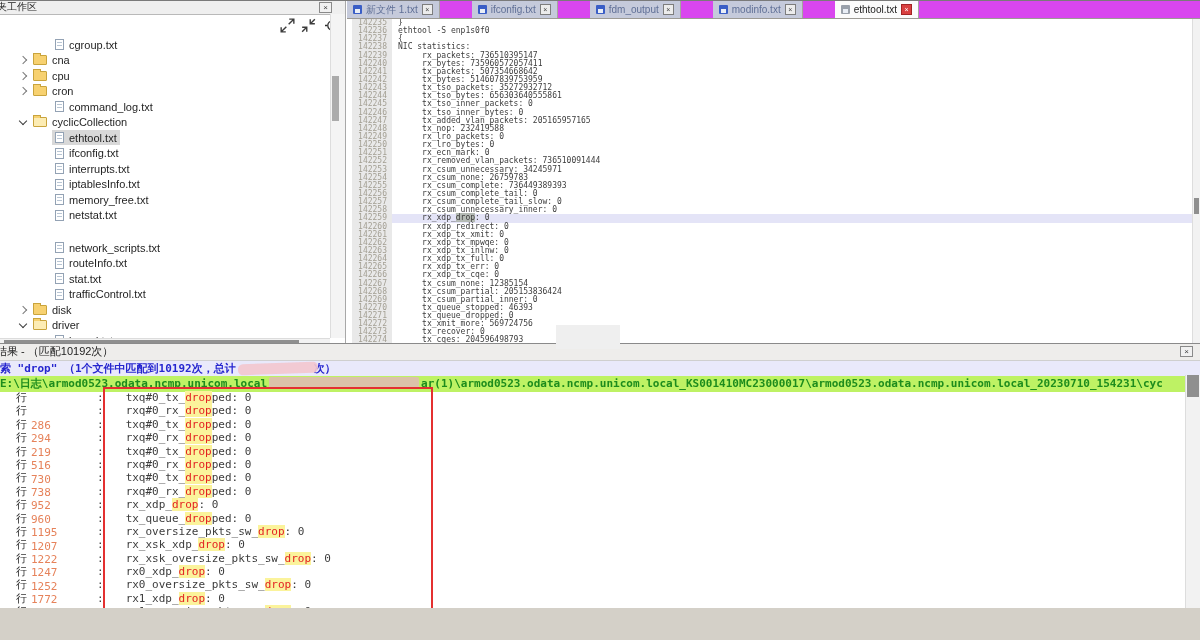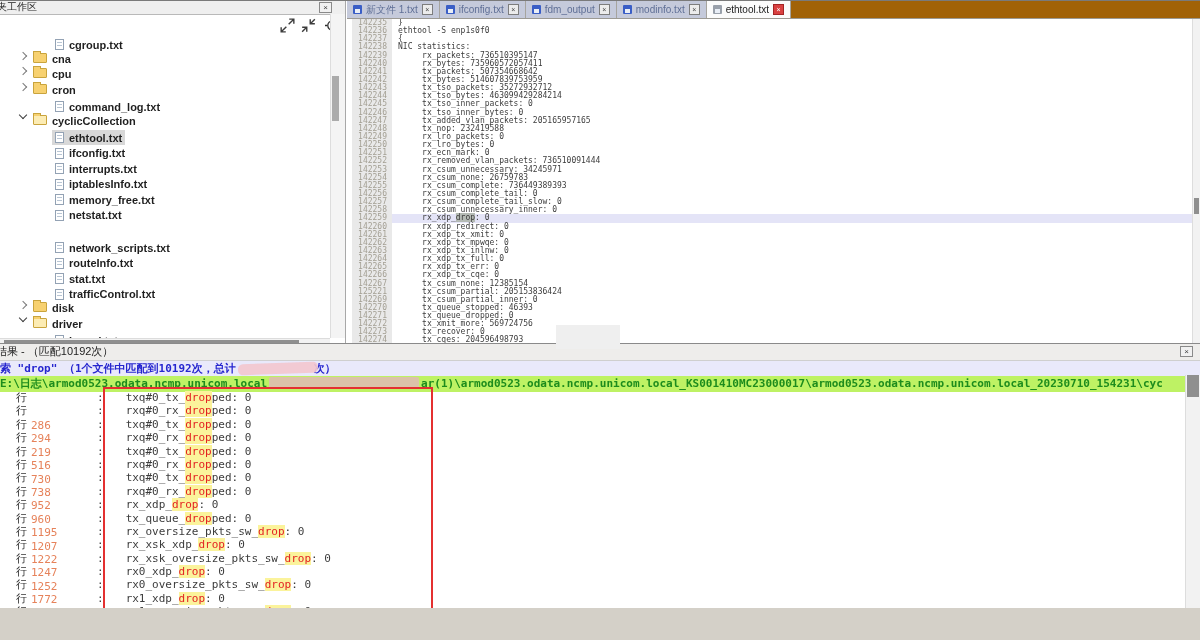--- a/index.html
+++ b/index.html
@@ -9,41 +9,41 @@
   .ws-panel{position:absolute;left:0;top:0;width:346px;height:347px;background:#fff;border-right:1px solid #a8a8a8;box-sizing:border-box;}
   .ws-title{height:13px;background:#efefef;border-bottom:1px solid #b9b9b9;font-size:10px;line-height:12px;color:#222;position:relative;overflow:hidden;}
   .ws-title .t{margin-left:-3px;}
   .xbox{position:absolute;width:13px;height:11px;border:1px solid #8a8a8a;background:#f1f1f1;
         font-size:8px;line-height:9px;text-align:center;color:#444;box-sizing:border-box;}
   .ws-title .xbox{right:13px;top:1px;}
   .ws-toolbar{height:20px;position:relative;background:#fff;}
   .tbico{position:absolute;top:3px;width:15px;height:15px;}
   .tbico svg{display:block;}
   .ws-tree{position:absolute;top:36px;left:0;right:15px;bottom:10px;overflow:hidden;font-size:11px;color:#1f1f1f;}
-  .trow{height:15.5px;display:flex;align-items:flex-start;font-weight:bold;}
+  .trow{height:15.5px;display:flex;align-items:center;}
   .trow.gap{height:17px;}
   .ind1{padding-left:20px;} .ind2{padding-left:52px;}
   .chev{width:5px;height:5px;border-right:1.4px solid #7a7a7a;border-bottom:1.4px solid #7a7a7a;
         transform:rotate(-45deg);margin-right:7px;flex:none;}
   .chev.open{transform:rotate(45deg);border-color:#3c3c3c;margin-top:-3px;}
   .fold{width:14px;height:10px;background:#f7d170;border:1px solid #c9a43d;border-radius:1px;position:relative;margin-right:5px;flex:none;box-sizing:border-box;}
   .fold::before{content:"";position:absolute;top:-3px;left:-1px;width:6px;height:2px;background:#f7d170;border:1px solid #c9a43d;border-bottom:none;}
   .fold.open{background:#fcecb4;}
   .ficon{width:9px;height:11px;background:#fff;border:1px solid #93a2b4;margin-right:5px;position:relative;flex:none;box-sizing:border-box;}
   .ficon::before{content:"";position:absolute;left:1px;right:1px;top:2px;height:6px;
         background:repeating-linear-gradient(#b9c6d4 0 1px,transparent 1px 3px);}
   .lab{display:flex;align-items:center;padding:0 3px;height:15px;}
   .trow.selected .lab{background:#d8d8d8;}
   .hscroll{position:absolute;left:0;right:15px;bottom:0;height:10px;background:#f2f2f2;border-top:1px solid #dcdcdc;box-sizing:border-box;}
   .hscroll .thumb{margin:1px 0 0 4px;width:295px;height:7px;background:#8f8f8f;}
   .vscroll-tree{position:absolute;right:0;top:13px;bottom:10px;width:15px;background:#f4f4f4;border-left:1px solid #ddd;box-sizing:border-box;}
   .vscroll-tree .thumb{position:absolute;left:1px;top:62px;width:7px;height:45px;background:#ababab;}
   
   .ed-panel{position:absolute;left:347px;top:0;right:0;height:347px;background:#fff;}
-  .tabbar{height:18px;background:#a16207;border-bottom:1px solid #9c9a94;display:flex;font-size:10px;box-sizing:border-box;}
+  .tabbar{height:18px;background:#d946ef;border-bottom:1px solid #9c9a94;display:flex;font-size:10px;box-sizing:border-box;gap:32px;}
   .tab{display:flex;align-items:center;gap:4px;padding:0 6px;border-right:1px solid #a6a49e;
        background:#c5cadb;color:#5f6f96;white-space:nowrap;}
   .tab.active{background:#fbfbfb;color:#222;}
   .flop{width:9px;height:9px;background:#3a5ec6;position:relative;border-radius:1px;flex:none;}
   .flop::after{content:"";position:absolute;left:2px;bottom:1px;width:5px;height:4px;background:#e9eef6;}
   .tab.active .flop{background:#9aa1ab;}
   .tclose{width:11px;height:11px;border:1px solid #7d7d7d;background:#ececec;font-size:7px;line-height:9px;
           text-align:center;color:#444;box-sizing:border-box;flex:none;}
   .tab.active .tclose{background:#d94040;border-color:#a32424;color:#fff;}
   .ed-body{position:absolute;top:18px;left:5px;right:8px;bottom:0;overflow:hidden;
@@ -289,21 +289,21 @@
         <div class="eline">
           <span class="enum">142242</span>
           <span class="etext">     tx_bytes: 514607839753959</span>
         </div>
         <div class="eline">
           <span class="enum">142243</span>
           <span class="etext">     tx_tso_packets: 35272932712</span>
         </div>
         <div class="eline">
           <span class="enum">142244</span>
-          <span class="etext">     tx_tso_bytes: 463099429284214</span>
+          <span class="etext">     tx_tso_bytes: 656303640555861</span>
         </div>
         <div class="eline">
           <span class="enum">142245</span>
           <span class="etext">     tx_tso_inner_packets: 0</span>
         </div>
         <div class="eline">
           <span class="enum">142246</span>
           <span class="etext">     tx_tso_inner_bytes: 0</span>
         </div>
         <div class="eline">
@@ -384,21 +384,21 @@
         </div>
         <div class="eline">
           <span class="enum">142266</span>
           <span class="etext">     rx_xdp_tx_cqe: 0</span>
         </div>
         <div class="eline">
           <span class="enum">142267</span>
           <span class="etext">     tx_csum_none: 12385154</span>
         </div>
         <div class="eline">
-          <span class="enum">125221</span>
+          <span class="enum">142268</span>
           <span class="etext">     tx_csum_partial: 205153836424</span>
         </div>
         <div class="eline">
           <span class="enum">142269</span>
           <span class="etext">     tx_csum_partial_inner: 0</span>
         </div>
         <div class="eline">
           <span class="enum">142270</span>
           <span class="etext">     tx_queue_stopped: 46393</span>
         </div>

